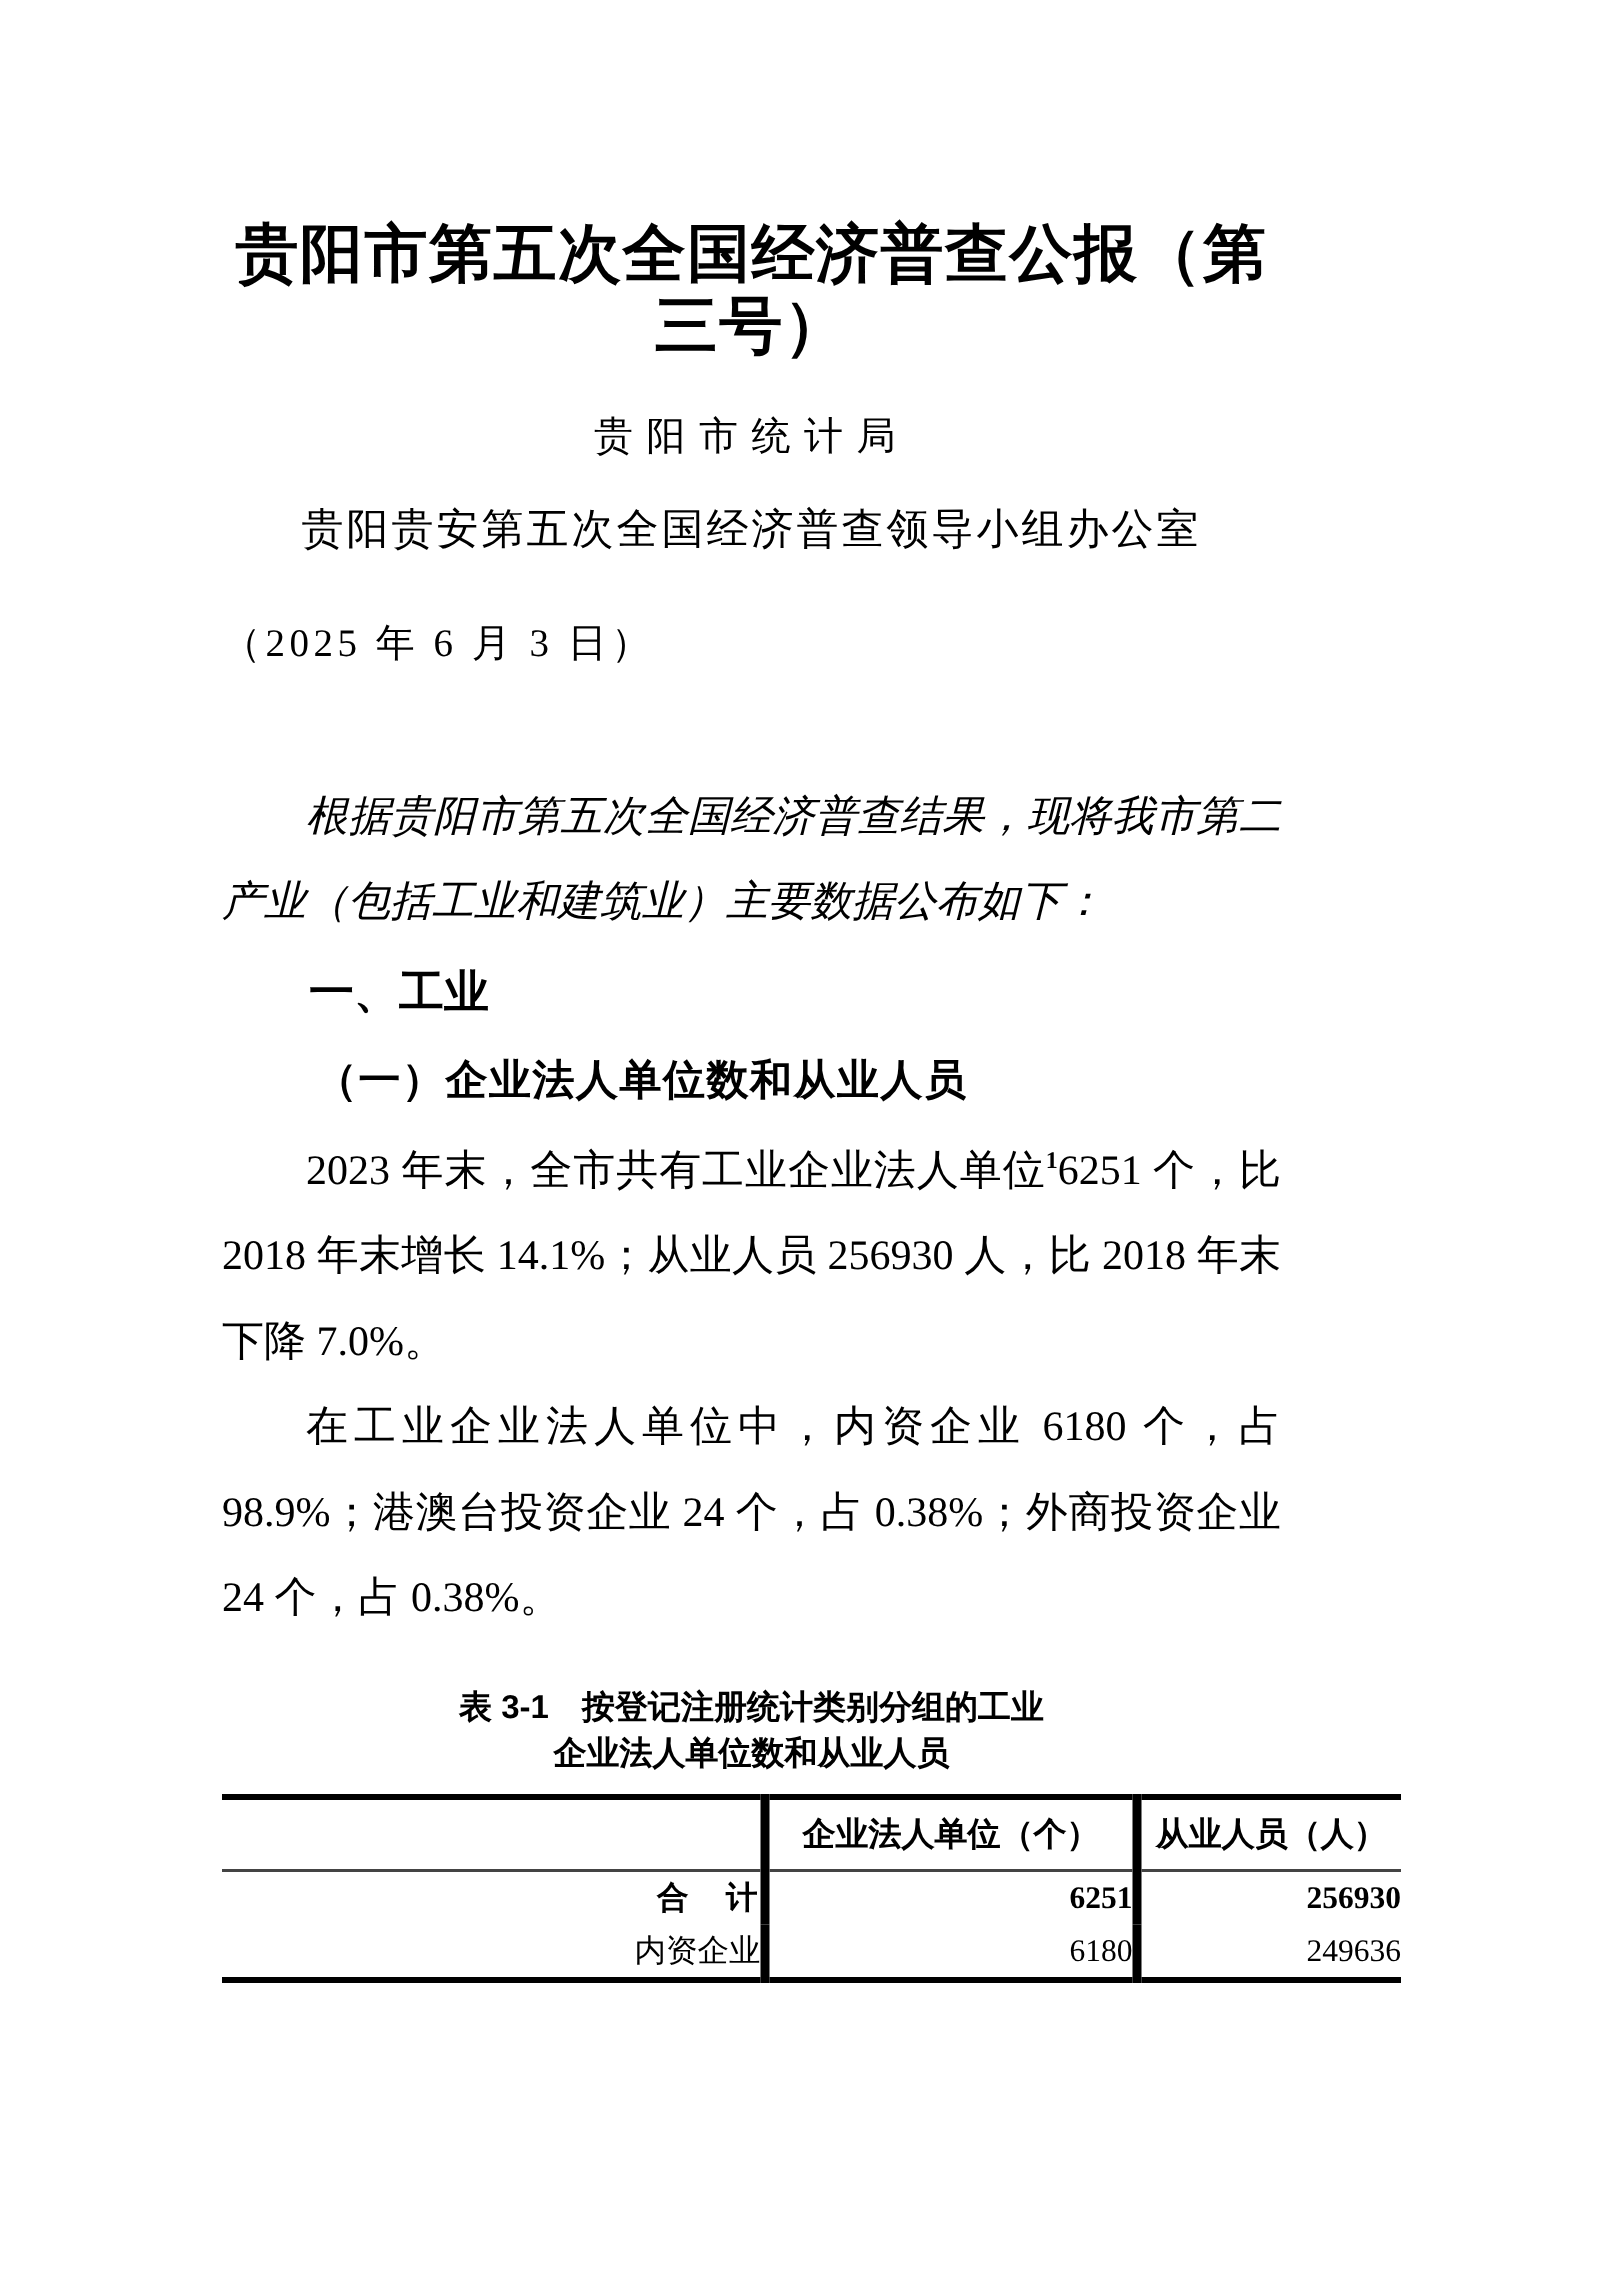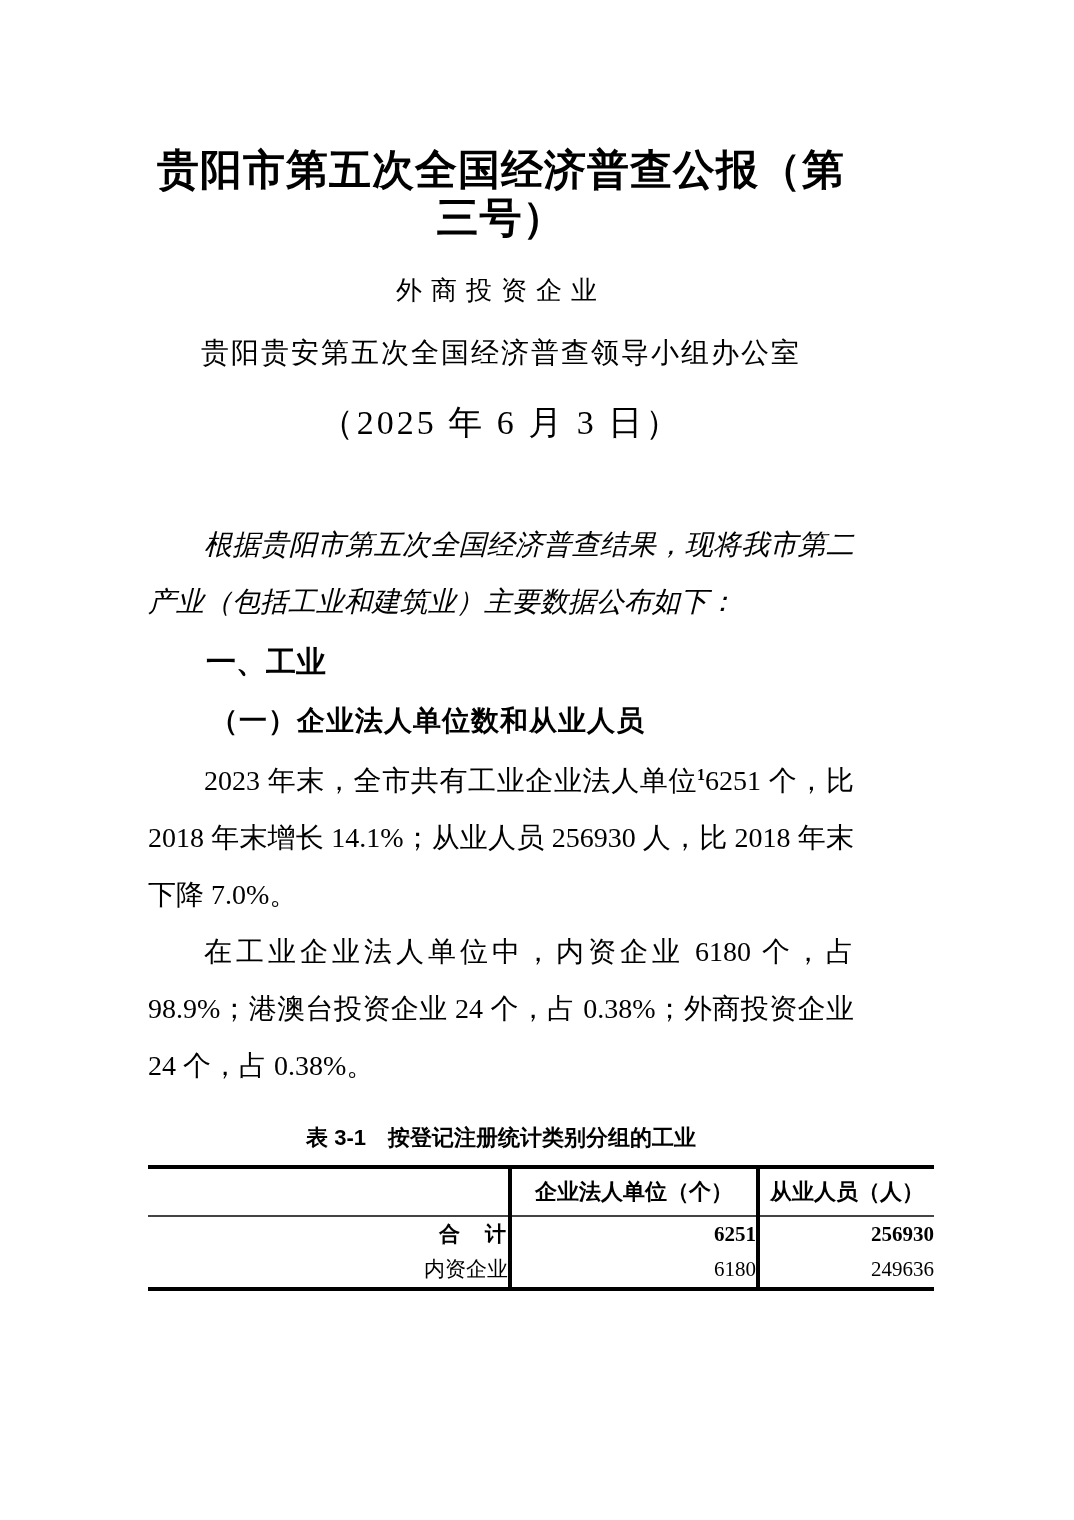--- a/index.html
+++ b/index.html
@@ -36,23 +36,23 @@
     margin-top: 30px;
     letter-spacing: 9px;
   }
   .org-line2 {
     font-size: 28px;
     text-align: center;
     margin-top: 26px;
     letter-spacing: 2px;
   }
   .date-line {
-    font-size: 34px;
-    text-align: center;
-    margin-top: 28px;
+    font-size: 26px;
+    text-align: left;
+    margin-top: 39px;
     letter-spacing: 3px;
   }
   
   .body-text {
     font-size: 28px;
     line-height: 57px;
     text-align: justify;
     text-indent: 56px;
     margin: 0;
   }
@@ -108,50 +108,51 @@
     border-bottom: 2px solid #444;
     padding: 0;
   }
   table.data-table td {
     font-size: 21px;
     height: 35px;
     vertical-align: middle;
     padding: 0;
     text-align: right;
   }
-  table.data-table .vline { border-left: 4px solid #000000; }
+  table.data-table .vline { border-left: 6px solid #000000; }
   td.label-cell { text-align: left; padding-left: 32px; }
   td.num-units  { text-align: right; padding-right: 4px; }
   td.num-emp    { text-align: right; padding-right: 10px; }
   tr.total-row td { font-weight: bold; }
   tr.total-row td.label-cell { text-align: right; padding-left: 0; letter-spacing: 2px; }
 </style>
 </head>
 <body>
 
 <div class="page">
 
   <h1 class="doc-title">贵阳市第五次全国经济普查公报（第三号）</h1>
 
-  <div class="org-line1">外商投资企业</div>
+  <div class="org-line1">贵阳市统计局</div>
   <div class="org-line2">贵阳贵安第五次全国经济普查领导小组办公室</div>
   <div class="date-line">（2025 年 6 月 3 日）</div>
 
   <p class="body-text intro">根据贵阳市第五次全国经济普查结果，现将我市第二产业（包括工业和建筑业）主要数据公布如下：</p>
 
   <div class="sec-heading">一、工业</div>
   <div class="sub-heading">（一）企业法人单位数和从业人员</div>
 
   <p class="body-text"><span>2023 年末，全市共有工业企业法人单位</span><sup class="fn-ref">1</sup><span>6251 个，比 2018 年末增长 14.1%；从业人员 256930 人，比 2018 年末下降 7.0%。</span></p>
 
   <p class="body-text">在工业企业法人单位中，内资企业 6180 个，占 98.9%；港澳台投资企业 24 个，占 0.38%；外商投资企业 24 个，占 0.38%。</p>
 
 
   <div class="table-title">
     <div>表 3-1　按登记注册统计类别分组的工业</div>
+    <div>企业法人单位数和从业人员</div>
   </div>
 
   <table class="data-table">
     <colgroup>
         <col class="c1">
         <col class="c2">
         <col class="c3">
       </colgroup>
     <thead>
       <tr>

